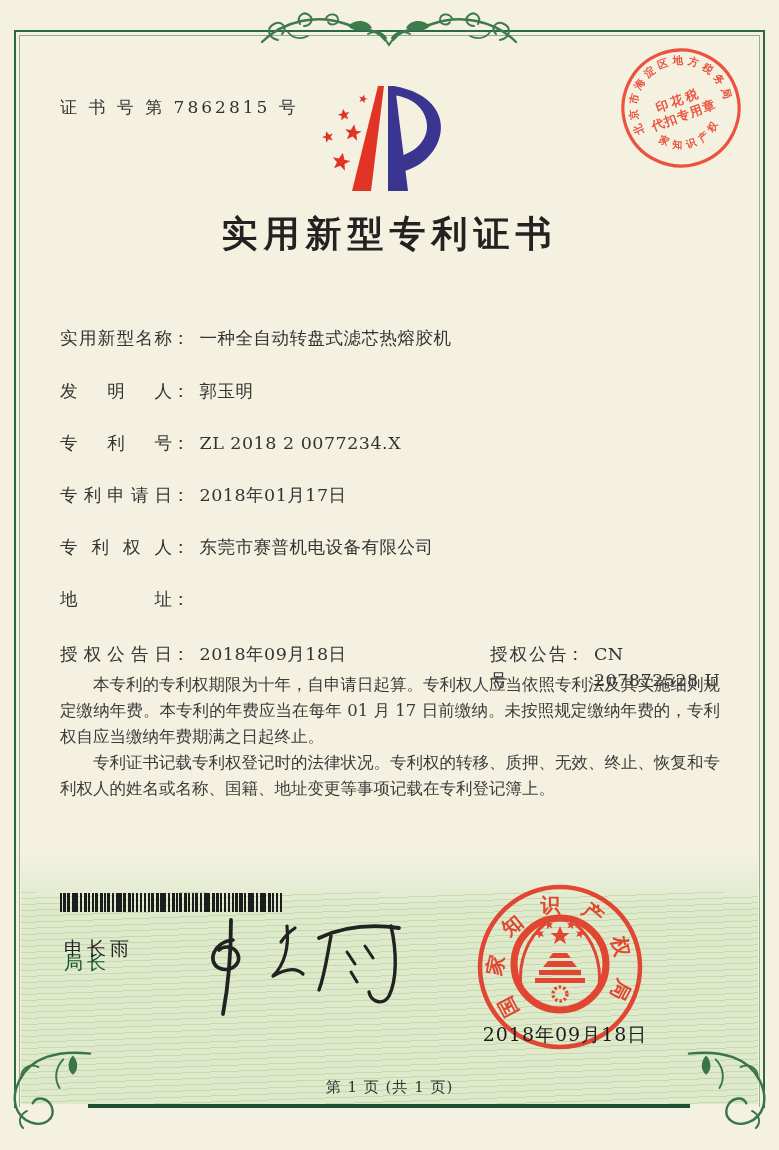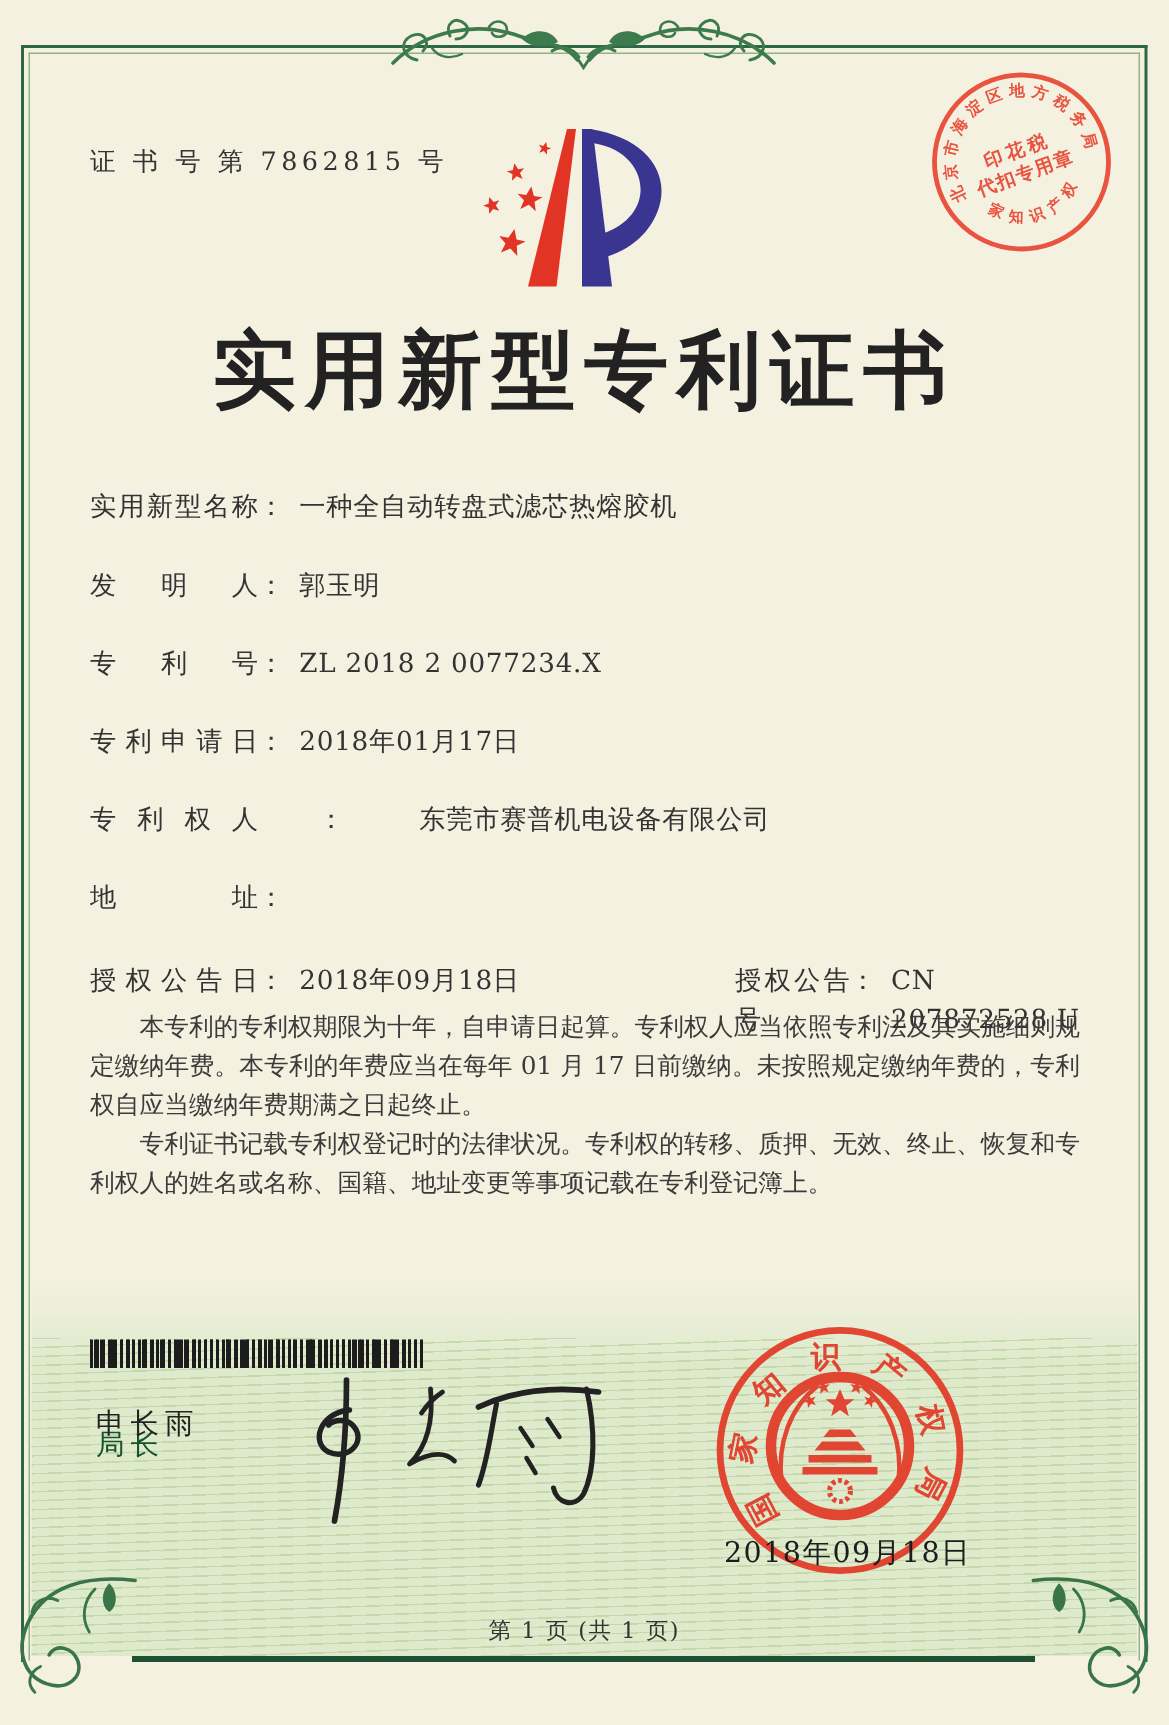--- a/index.html
+++ b/index.html
@@ -27,29 +27,29 @@
   .green-section{
     left:21px;right:21px;top:852px;height:252px;
     background:linear-gradient(180deg, rgba(223,234,204,0) 0px, rgba(223,234,204,1) 55px);
   }
   .green-section .waves{
     position:absolute;left:0;right:0;top:40px;bottom:0;
     background:repeating-linear-gradient(178deg,rgba(164,197,132,.45) 0 1px,rgba(0,0,0,0) 1px 6px);
   }
   
   .cert-number{left:60px;top:96px;font-size:17px;letter-spacing:3px;color:#333;}
-  .doc-title{left:0;top:210px;width:779px;text-align:center;font-size:56px;font-weight:700;letter-spacing:6px;color:#222;}
+  .doc-title{left:0;top:210px;width:779px;text-align:center;font-size:36px;font-weight:700;letter-spacing:6px;color:#222;}
   .cnipa-logo{left:315px;top:84px;}
   
   .field-row{position:absolute;left:60px;display:flex;font-size:17.5px;color:#333;line-height:26px;}
   .field-row .flabel{display:inline-block;width:112px;text-align:justify;text-align-last:justify;}
   .field-row .fcolon{display:inline-block;margin-right:10px;}
   .field-row .fvalue{display:inline-block;letter-spacing:.5px;}
   .row-name{top:325px;} .row-inventor{top:378px;} .row-patentno{top:430px;}
-  .row-filing{top:482px;} .row-patentee{top:534px;gap:40px;} .row-address{top:586px;}
+  .row-filing{top:482px;} .row-patentee{top:534px;} .row-address{top:586px;}
   .row-grant{top:641px;} .row-grantno{position:absolute;left:430px;top:0;display:flex;}
   .row-grantno .flabel{width:98px;}
   .row-address .fvalue{width:508px;}
   
   .body-text{left:60px;top:672px;width:660px;font-size:16.5px;line-height:26px;color:#3b3b3b;}
   .body-text p{margin:0;text-indent:2em;text-align:justify;}
   
   .barcode{left:60px;top:893px;width:222px;height:19px;
     background:
      repeating-linear-gradient(90deg,#1c1c1c 0 2px,rgba(0,0,0,0) 2px 4px),

